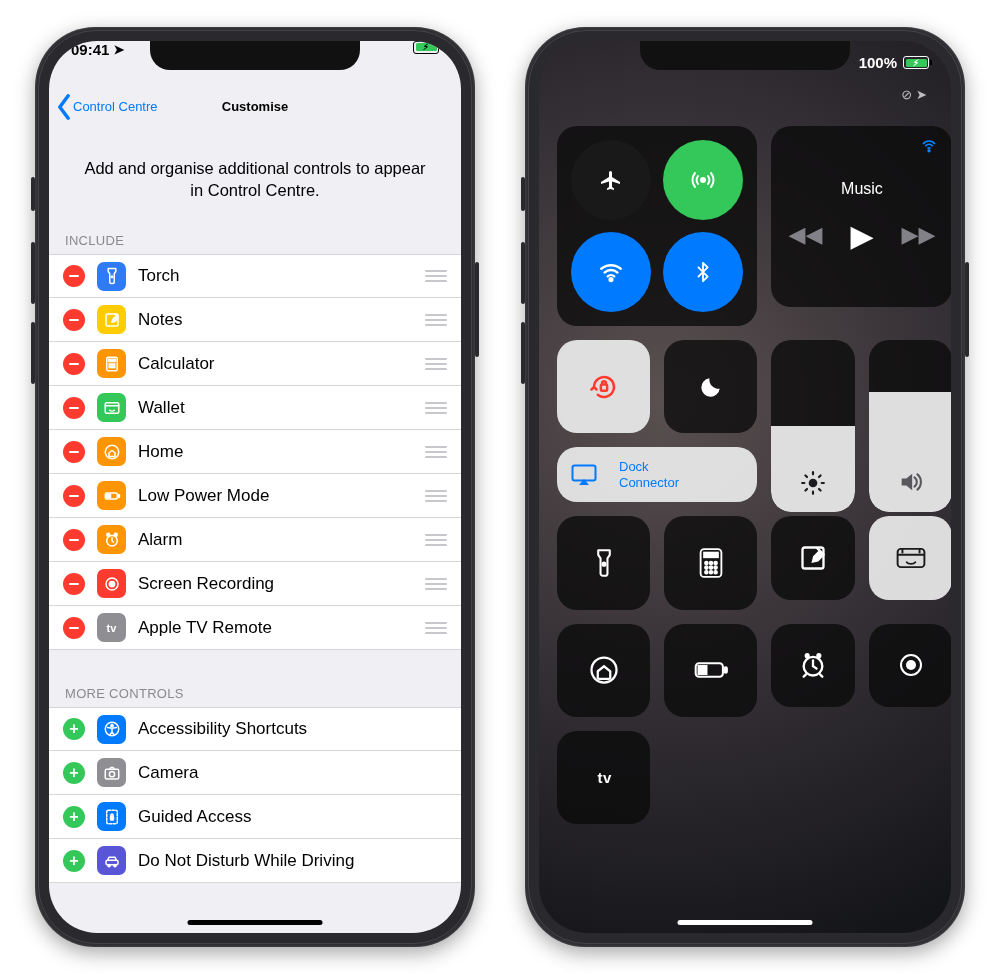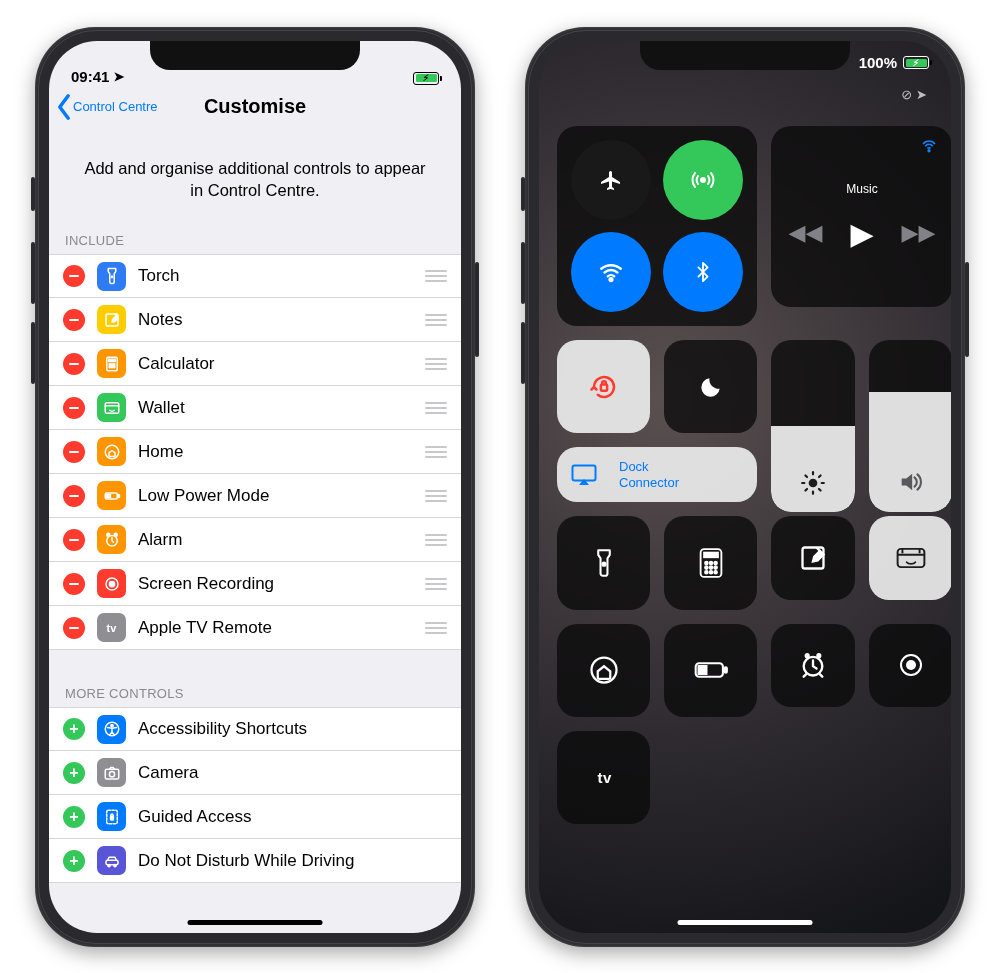--- a/index.html
+++ b/index.html
@@ -32,30 +32,30 @@
     width:210px; height:30px; background:#111; border-radius:0 0 20px 20px; z-index:50;
   }
   .buttons-l1,.buttons-l2,.buttons-l3,.buttons-r{position:absolute;background:#2a2a2e;border-radius:3px;}
   .buttons-l1{left:-4px;top:150px;width:4px;height:34px;}
   .buttons-l2{left:-4px;top:215px;width:4px;height:62px;}
   .buttons-l3{left:-4px;top:295px;width:4px;height:62px;}
   .buttons-r{right:-4px;top:235px;width:4px;height:95px;}
 
   
   .settings-bg{background:#efeff4;width:100%;height:100%;display:flex;flex-direction:column;}
-  .status-left{height:44px;display:flex;align-items:flex-end;padding:0 22px;font-size:15px;font-weight:600;color:#000;justify-content:space-between}
+  .status-left{height:44px;display:flex;align-items:flex-start;padding:0 22px;font-size:15px;font-weight:600;color:#000;justify-content:space-between}
   .sl-right{display:flex;align-items:center;gap:2px}
   .battery-green{width:26px;height:13px;border:1.5px solid #000;border-radius:3px;position:relative;display:inline-block}
   .battery-green::after{content:"";position:absolute;right:-4px;top:3px;width:2px;height:5px;background:#000;border-radius:0 1px 1px 0}
   .battery-green .fill{position:absolute;inset:1.5px;background:#34c759;border-radius:1.5px}
   .bolt{color:#000;font-size:9px;position:absolute;left:50%;top:50%;transform:translate(-50%,-50%)}
   .navbar{height:44px;display:flex;align-items:center;padding:0 6px 0 2px}
   .back{display:flex;align-items:center;color:#007aff;font-size:13px;gap:-2px;padding-left:4px}
   .back svg{width:18px;height:28px}
-  .title{position:absolute;left:50%;transform:translateX(-50%);font-weight:600;font-size:20px;color:#000}
+  .title{position:absolute;left:50%;transform:translateX(-50%);font-weight:600;font-size:13px;color:#000}
   .desc{padding:28px 30px 26px;text-align:center;font-size:16.5px;color:#000;line-height:1.35}
   .section-h{font-size:13px;color:#8a8a8e;padding:6px 16px 6px;letter-spacing:.3px}
   .list{background:#fff}
   .row{display:flex;align-items:center;height:44px;padding:0 14px;gap:12px;border-bottom:.5px solid #d6d6da}
   .row:first-child{border-top:.5px solid #d6d6da}
   .circle-btn{width:22px;height:22px;border-radius:50%;display:flex;align-items:center;justify-content:center;flex-shrink:0;color:#fff;font-weight:900}
   .remove{background:#ff3b30}
   .remove::after{content:"";width:10px;height:2px;background:#fff;border-radius:1px}
   .add{background:#34c759;font-size:16px}
   .add::after{content:"+";line-height:0}
@@ -372,21 +372,21 @@
           </div>
         </div>
 
         <div class="music">
           <span class="airplay-ind">
             <svg width="18" height="18" viewBox="0 0 24 24" fill="none" stroke="#0a84ff" stroke-width="2">
                 <path d="M4 8a10 10 0 0 1 16 0M7 11a6 6 0 0 1 10 0M10 14a2.5 2.5 0 0 1 4 0"></path>
                 <circle cx="12" cy="17" r="1.2" fill="#0a84ff"></circle>
               </svg>
           </span>
-          <span style="font-size:12px">Music</span>
+          <span style="font-size:16px">Music</span>
           <div class="music-ctrl">
             <span>◀◀</span>
             <span class="play">▶</span>
             <span>▶▶</span>
           </div>
         </div>
 
         <div class="tile light">
           <svg width="30" height="30" viewBox="0 0 24 24" fill="none" stroke="#ff3b30" stroke-width="2">
               <path d="M4 12a8 8 0 1 1 3 6.2M4 12l-2 2m2-2l2 2" stroke-linecap="round"></path>

